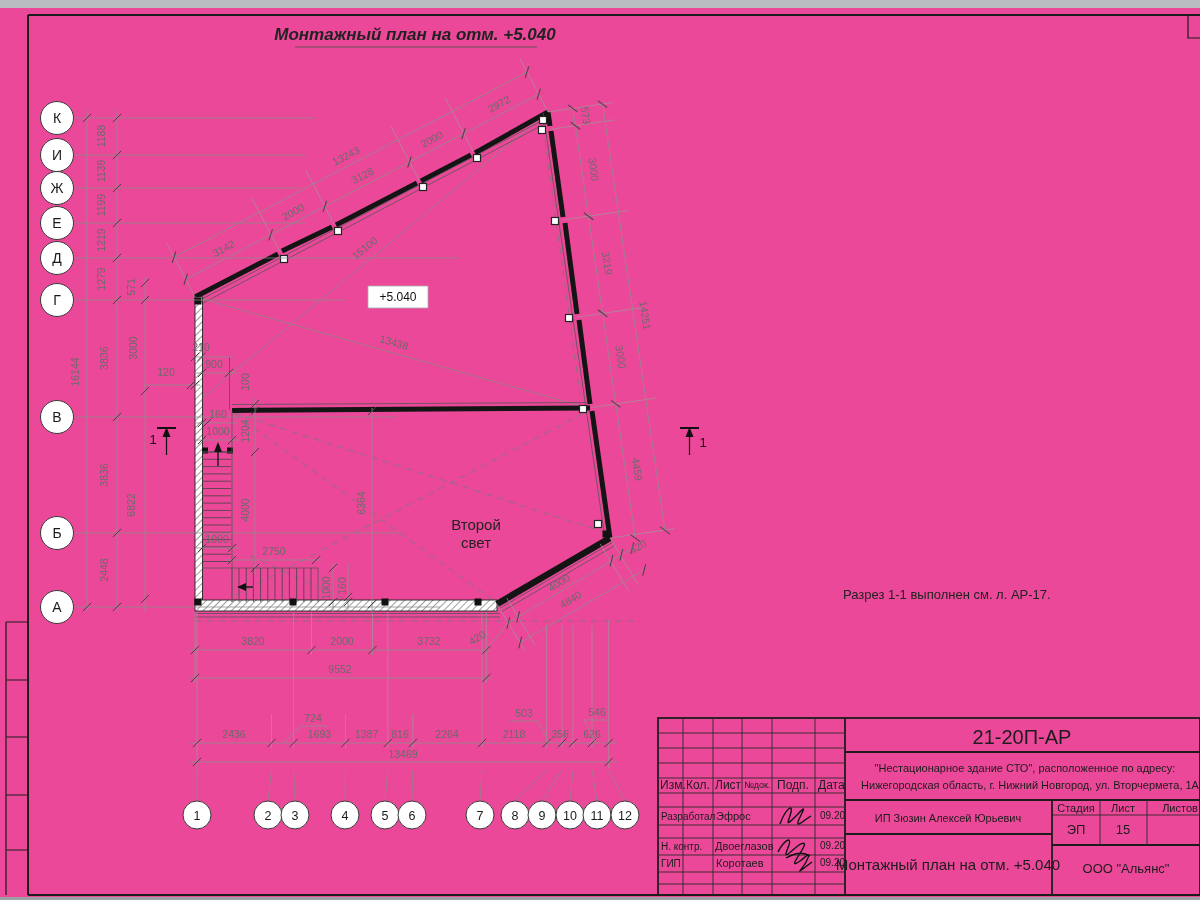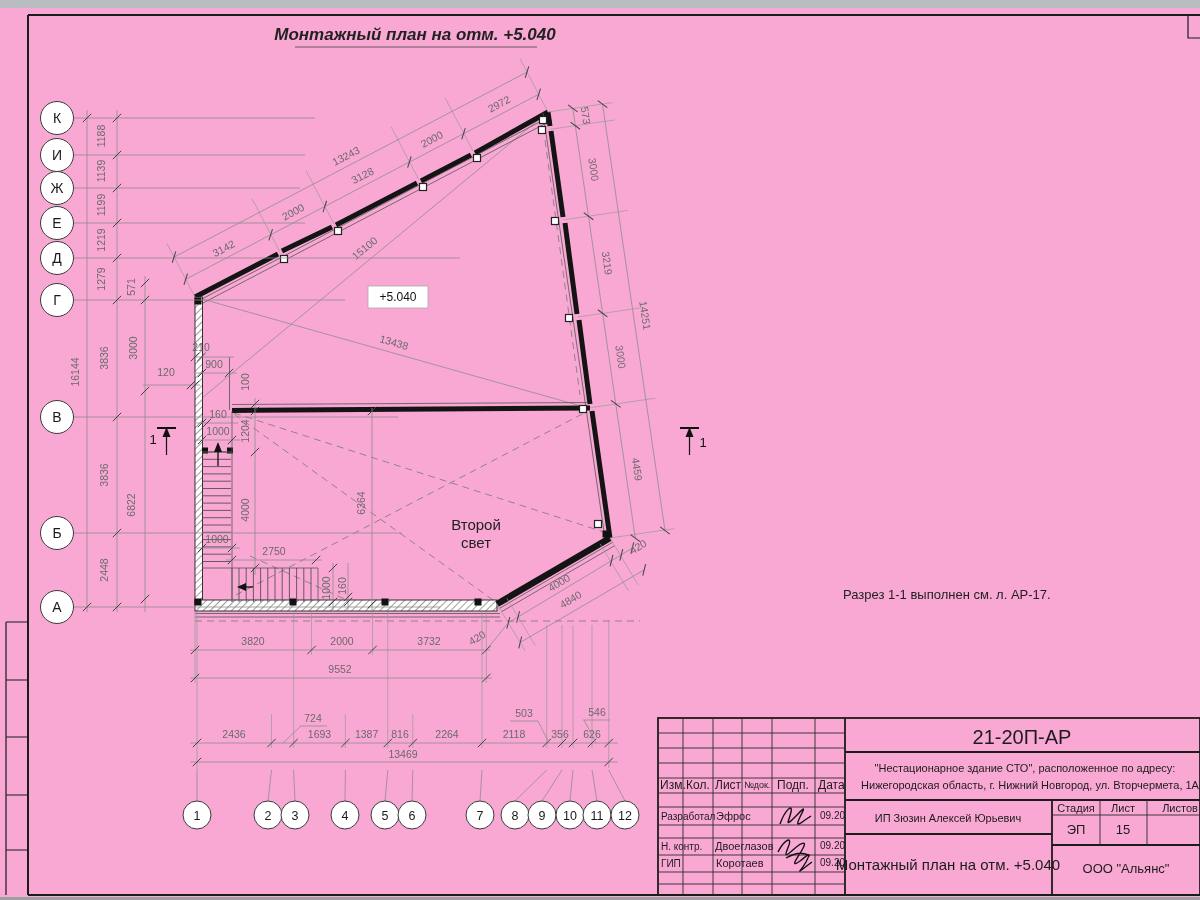--- a/index.html
+++ b/index.html
@@ -1,16 +1,16 @@
 <!DOCTYPE html>
 <html><head>
 <meta charset="utf-8">
 <style>
   html,body{margin:0;padding:0;background:#8f9499;font-family:"Liberation Sans",sans-serif;}
-  .sheet{position:relative;width:1200px;height:900px;background:#f9a8d4;overflow:hidden;}
+  .sheet{position:relative;width:1200px;height:900px;background:#ec4899;overflow:hidden;}
   svg{display:block;}
   
   .frame{stroke:#1c1c1c;stroke-width:2;fill:none;}
   .frame-thin{stroke:#1c1c1c;stroke-width:1.2;fill:none;}
   .wall{stroke:#141414;stroke-width:5;fill:none;stroke-linecap:butt;}
   .wall6{stroke:#141414;stroke-width:6.5;fill:none;}
   .walledge{stroke:#222;stroke-width:.9;fill:url(#hatch);}
   .thin{stroke:#555;stroke-width:.8;fill:none;}
   .ref{stroke:#8a8a8a;stroke-width:.75;fill:none;}
   .dash{stroke:#777;stroke-width:.8;fill:none;stroke-dasharray:7 5;}

